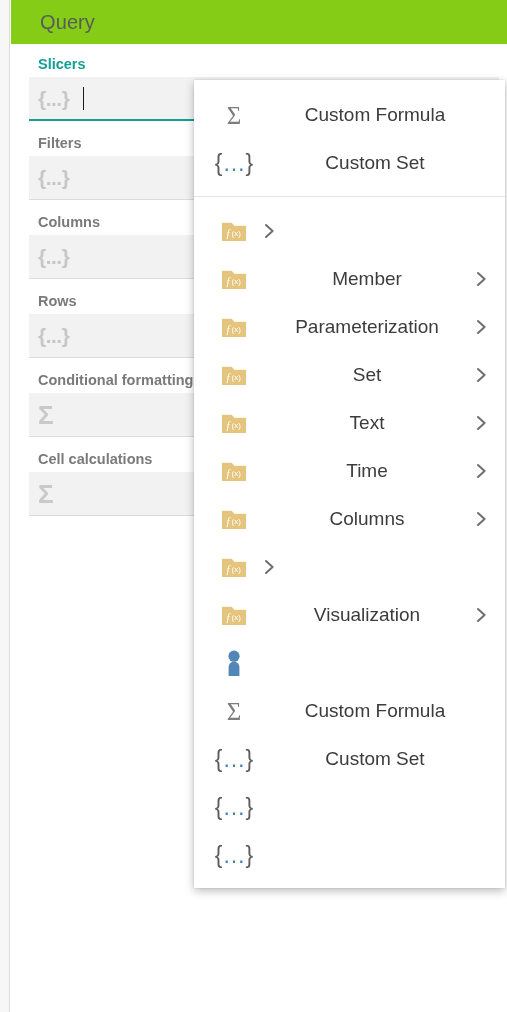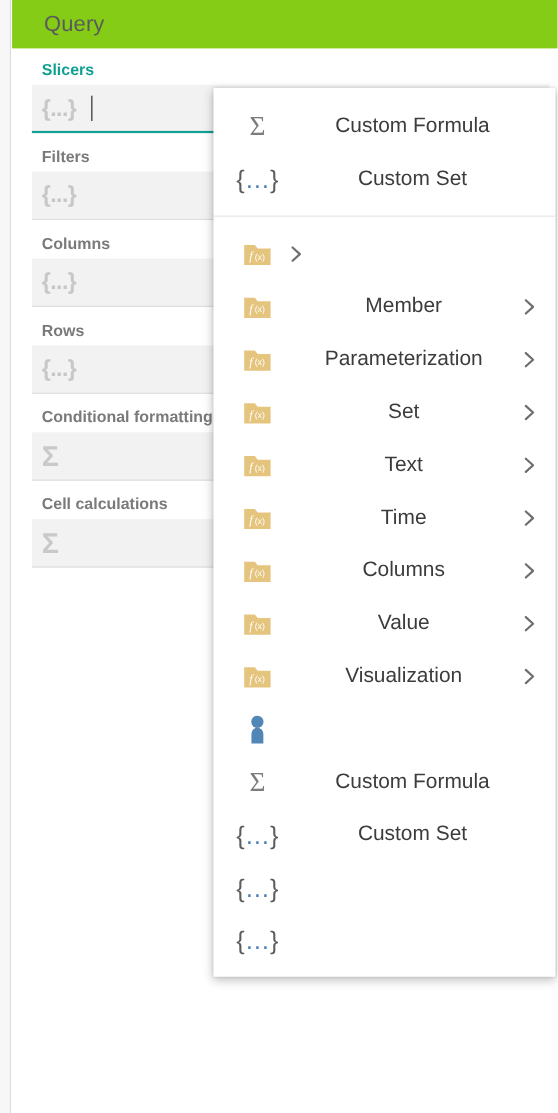--- a/index.html
+++ b/index.html
@@ -356,21 +356,20 @@
       </div>
       <div class="menu-item">
         <span class="mi-icon">
           <svg width="26" height="24" viewBox="0 0 26 24">
             <path d="M1 3 H11 L13.6 6.2 H25 V22 H1 Z" fill="#e5c57e"></path>
             <path d="M1 3 H11 L13.6 6.2 H25" fill="none" stroke="#ffffff" stroke-width="1.3"></path>
             <text x="5.5" y="17.5" font-family="Liberation Serif, serif" font-style="italic" font-size="11" fill="#ffffff">f</text>
             <text x="10.5" y="17" font-family="Liberation Sans, sans-serif" font-size="8" fill="#ffffff">(x)</text>
           </svg>
         </span>
-        <span class="mi-label">Value</span>
         <span class="mi-arrow">
           <svg width="11" height="16" viewBox="0 0 11 16">
             <path d="M2 2 L8.6 8 L2 14" fill="none" stroke="#6e6e6e" stroke-width="2" stroke-linecap="round" stroke-linejoin="round"></path>
           </svg>
         </span>
       </div>
       <div class="menu-item">
         <span class="mi-icon">
           <svg width="26" height="24" viewBox="0 0 26 24">
             <path d="M1 3 H11 L13.6 6.2 H25 V22 H1 Z" fill="#e5c57e"></path>

